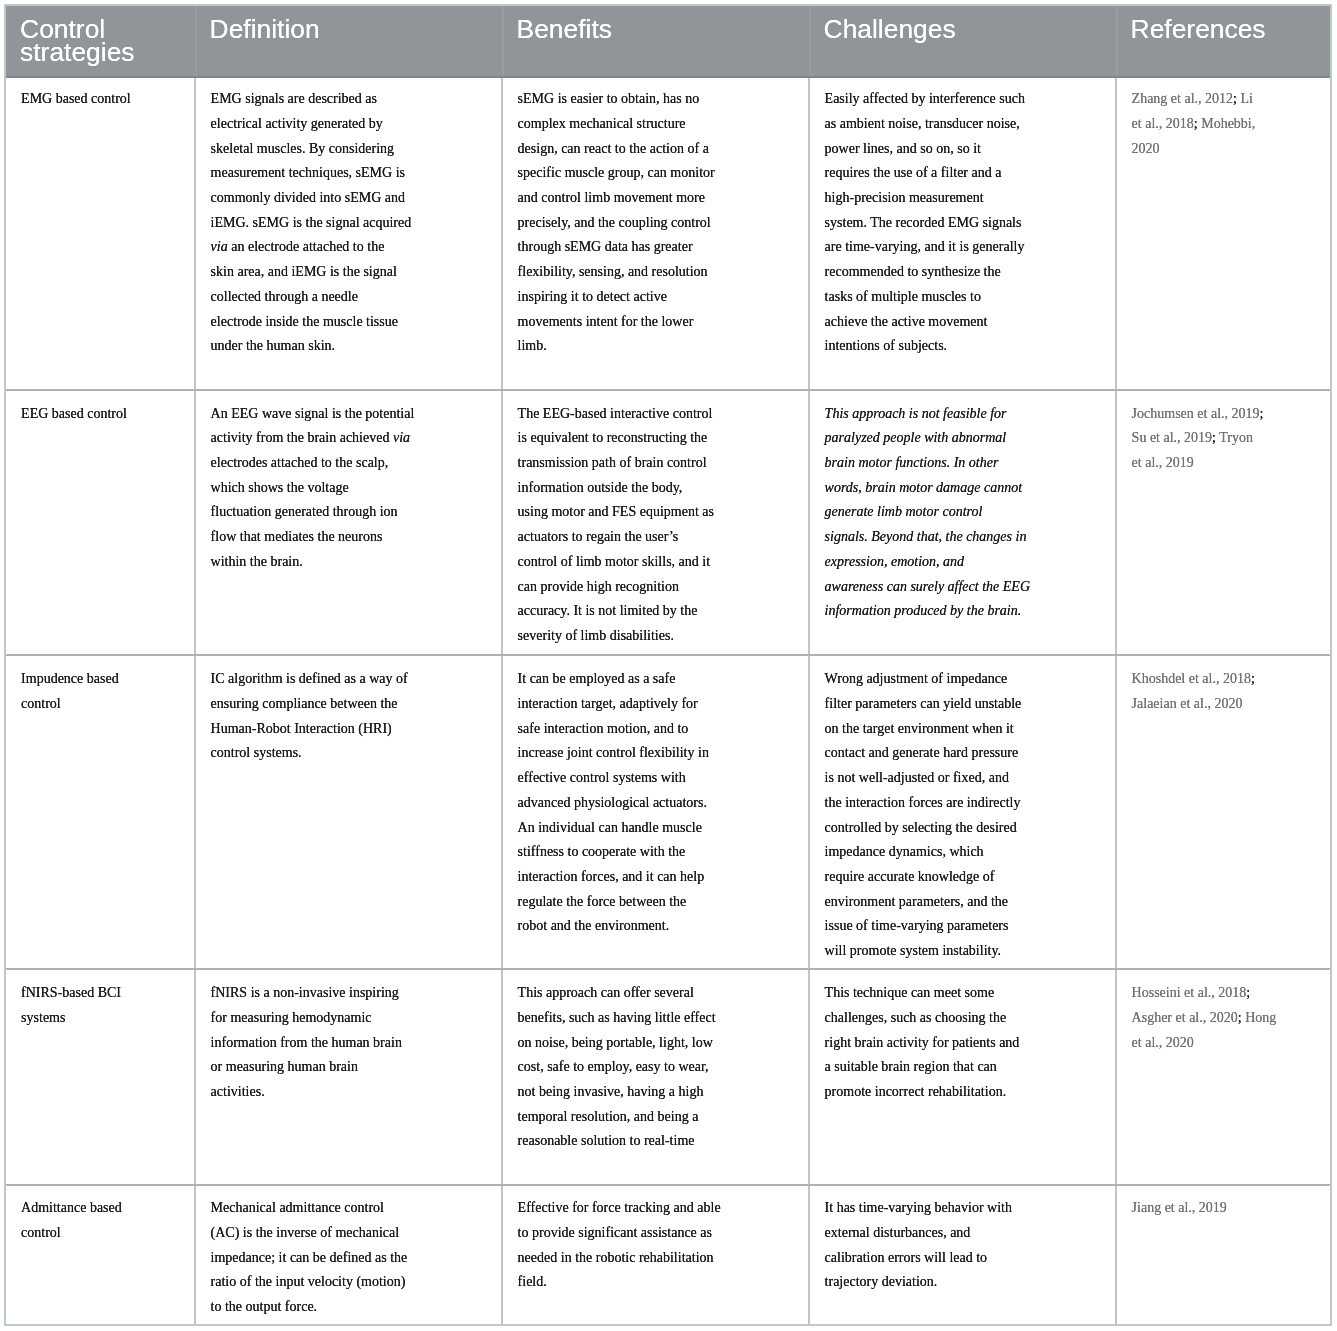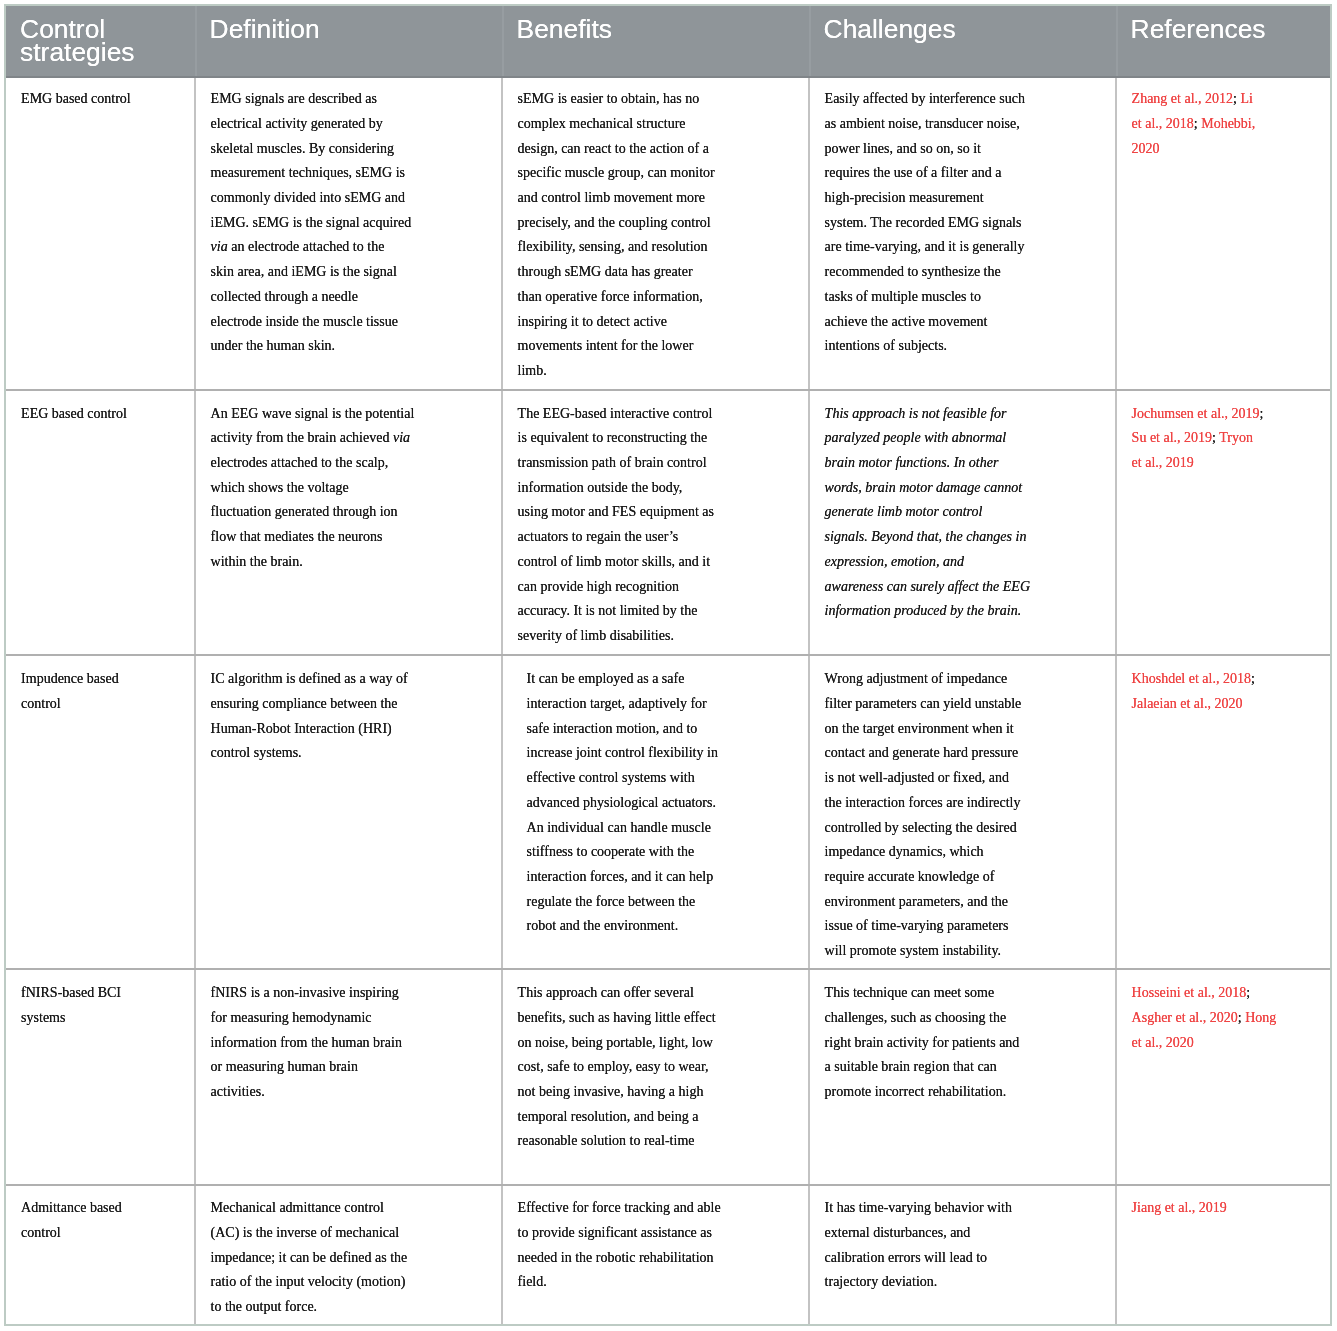--- a/index.html
+++ b/index.html
@@ -14,21 +14,21 @@
   .vline   { position:absolute; background:#c3c3c3; width:2px; }
   .hline   { position:absolute; background:#b0b0b0; height:2px; }
   .hcell   { position:absolute; color:#ffffff;
              font-family:"Liberation Sans", sans-serif; font-weight:400;
              font-size:26.4px; white-space:pre; line-height:23.7px;
              text-shadow:0 0 0.45px currentColor; }
   .cell    { position:absolute; font-size:14px; color:#1a1a1a;
              text-shadow:0 0 0.4px currentColor; }
   .ln      { display:block; height:24.72px; line-height:24.72px; white-space:pre; }
   .hln     { display:block; height:23.7px; line-height:23.7px; white-space:pre; }
-  .ref     { color:#ef4444; text-decoration:none; }
+  .ref     { color:#737373; text-decoration:none; }
   .it      { font-style:italic; }
 </style>
 </head>
 <body>
 
 <div id="table-root">
   <div class="hdrband" style="left:5.8px;top:5.8px;width:1324.7px;height:72.2px;"></div>
   <div class="hcell" style="left:20.1px;top:17.8px;"><span class="hln">Control</span><span class="hln">strategies</span></div>
   <div class="hcell" style="left:209.6px;top:17.8px;"><span class="hln">Definition</span></div>
   <div class="hcell" style="left:516.6px;top:17.8px;"><span class="hln">Benefits</span></div>
@@ -63,23 +63,22 @@
       <span class="ln"><span>electrode inside the muscle tissue</span></span>
       <span class="ln"><span>under the human skin.</span></span>
     </div>
   <div class="cell" style="left:517.6px;top:87.10px;width:291.4px;">
       <span class="ln"><span>sEMG is easier to obtain, has no</span></span>
       <span class="ln"><span>complex mechanical structure</span></span>
       <span class="ln"><span>design, can react to the action of a</span></span>
       <span class="ln"><span>specific muscle group, can monitor</span></span>
       <span class="ln"><span>and control limb movement more</span></span>
       <span class="ln"><span>precisely, and the coupling control</span></span>
+      <span class="ln"><span>through sEMG data has greater</span></span>
       <span class="ln"><span>flexibility, sensing, and resolution</span></span>
-      <span class="ln"><span>through sEMG data has greater</span></span>
-      <span class="ln"><span>than operative force information,</span></span>
       <span class="ln"><span>inspiring it to detect active</span></span>
       <span class="ln"><span>movements intent for the lower</span></span>
       <span class="ln"><span>limb.</span></span>
     </div>
   <div class="cell" style="left:824.6px;top:87.10px;width:291.4px;">
       <span class="ln"><span>Easily affected by interference such</span></span>
       <span class="ln"><span>as ambient noise, transducer noise,</span></span>
       <span class="ln"><span>power lines, and so on, so it</span></span>
       <span class="ln"><span>requires the use of a filter and a</span></span>
       <span class="ln"><span>high-precision measurement</span></span>
@@ -138,21 +137,21 @@
   <div class="cell" style="left:21.1px;top:667.30px;width:173.9px;">
       <span class="ln"><span>Impudence based</span></span>
       <span class="ln"><span>control</span></span>
     </div>
   <div class="cell" style="left:210.6px;top:667.30px;width:291.4px;">
       <span class="ln"><span>IC algorithm is defined as a way of</span></span>
       <span class="ln"><span>ensuring compliance between the</span></span>
       <span class="ln"><span>Human-Robot Interaction (HRI)</span></span>
       <span class="ln"><span>control systems.</span></span>
     </div>
-  <div class="cell" style="left:517.6px;top:667.30px;width:291.4px;margin-left:9px;">
+  <div class="cell" style="left:517.6px;top:667.30px;width:291.4px;">
       <span class="ln"><span>It can be employed as a safe</span></span>
       <span class="ln"><span>interaction target, adaptively for</span></span>
       <span class="ln"><span>safe interaction motion, and to</span></span>
       <span class="ln"><span>increase joint control flexibility in</span></span>
       <span class="ln"><span>effective control systems with</span></span>
       <span class="ln"><span>advanced physiological actuators.</span></span>
       <span class="ln"><span>An individual can handle muscle</span></span>
       <span class="ln"><span>stiffness to cooperate with the</span></span>
       <span class="ln"><span>interaction forces, and it can help</span></span>
       <span class="ln"><span>regulate the force between the</span></span>

